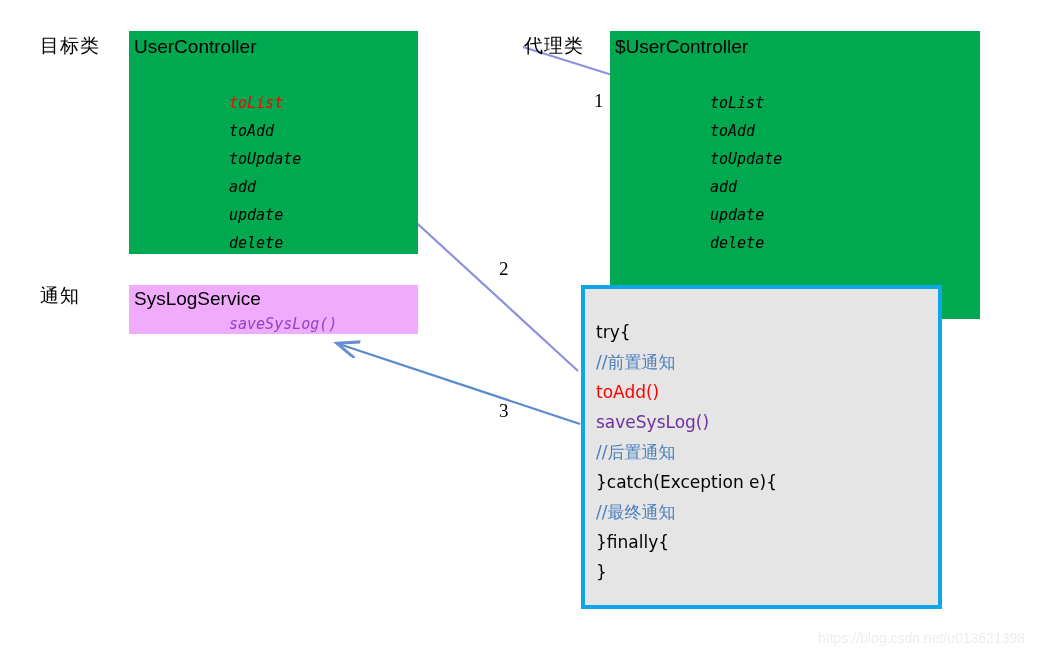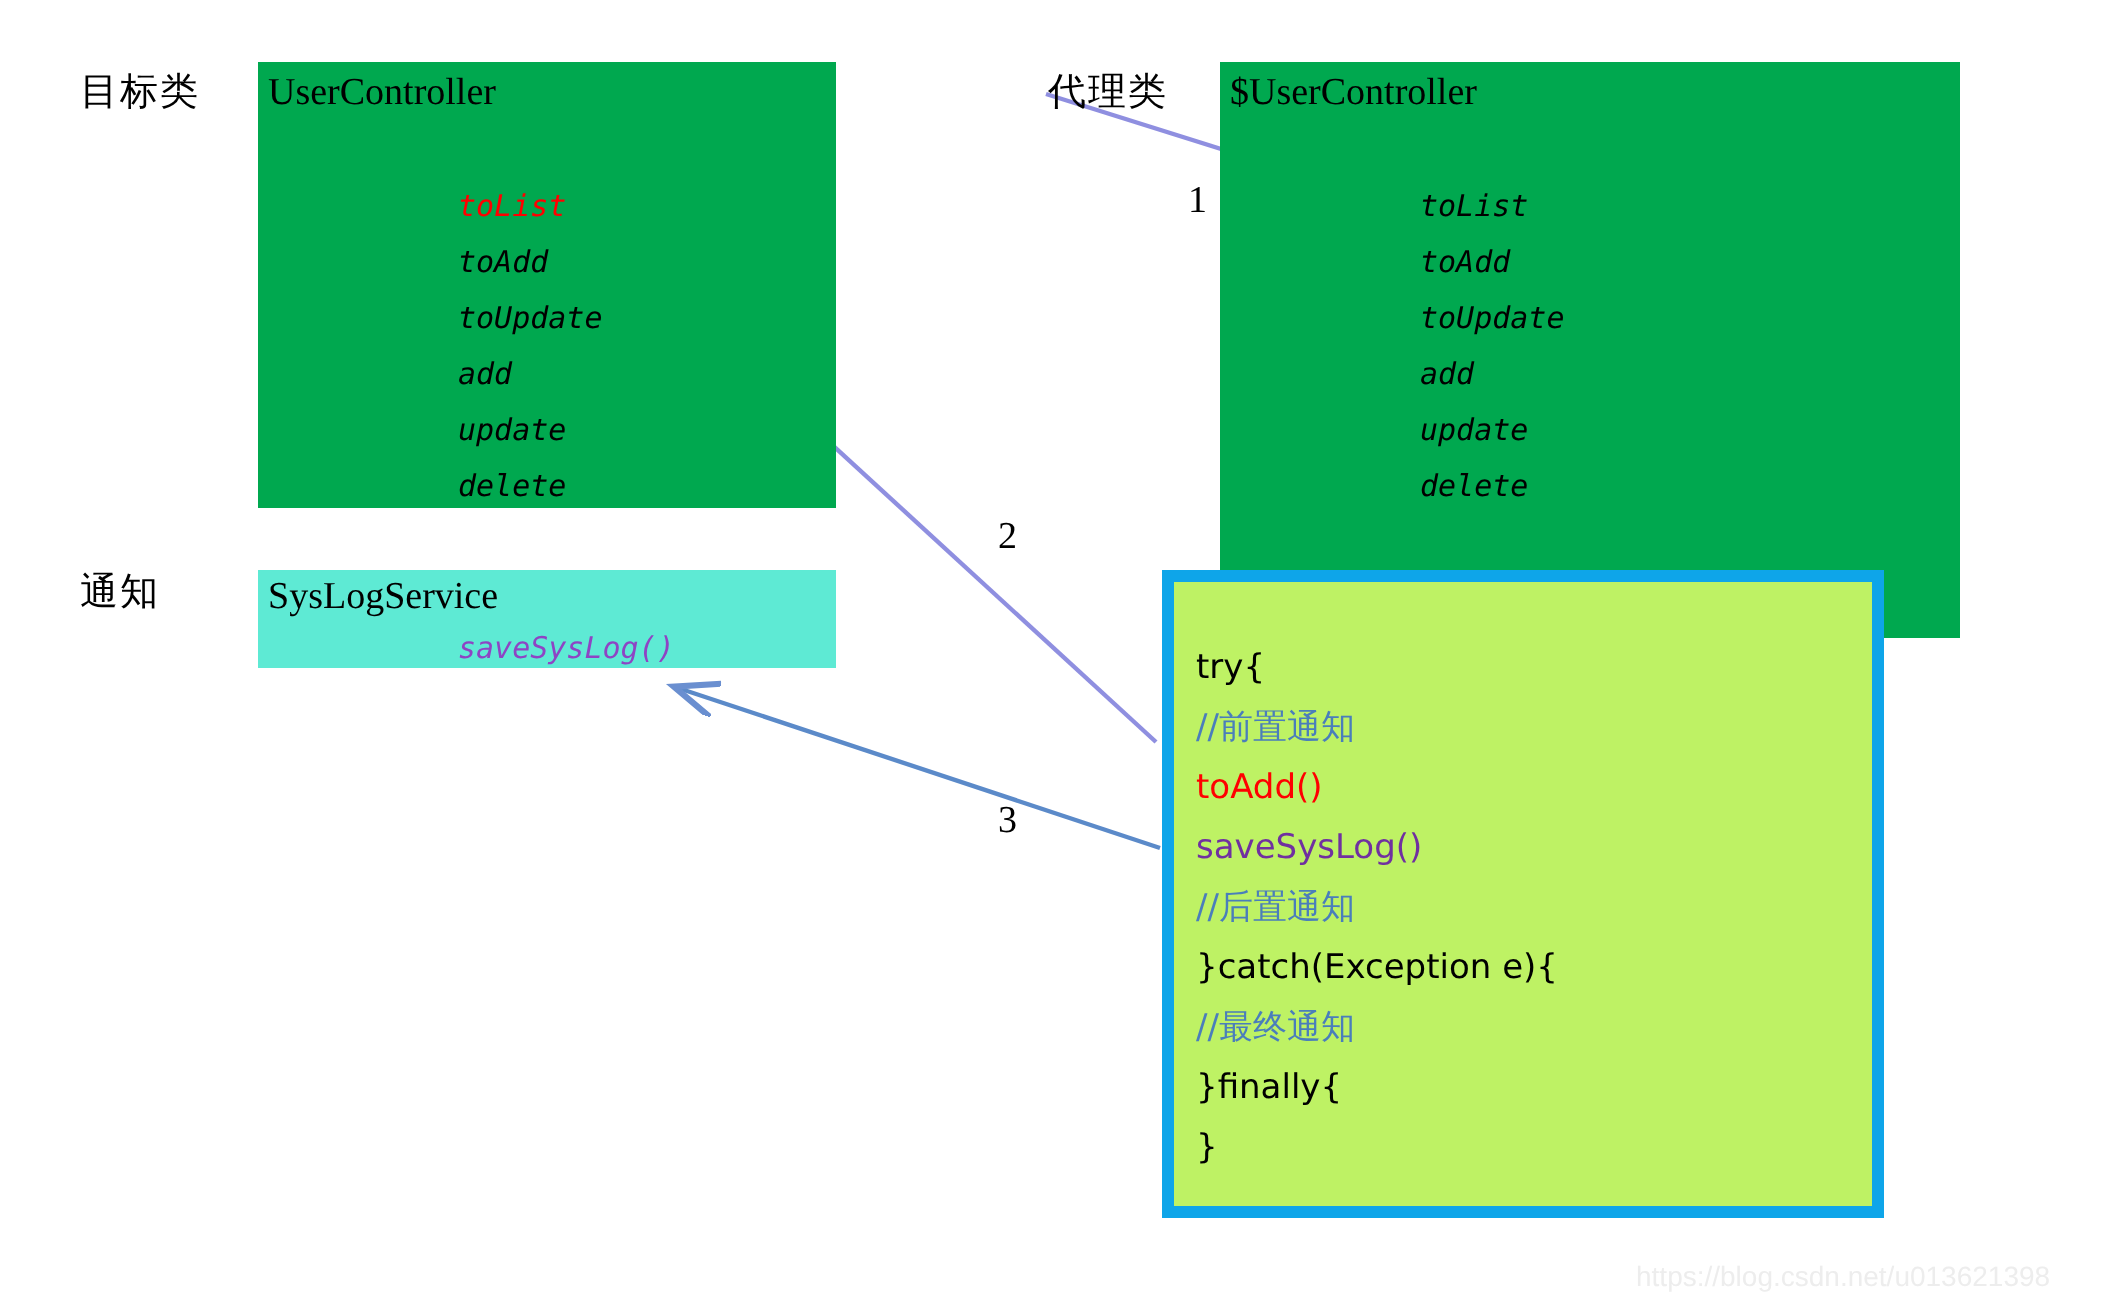--- a/index.html
+++ b/index.html
@@ -30,44 +30,44 @@
     letter-spacing: 1px;
     white-space: nowrap;
   }
 
   
   .class-box {
     box-sizing: border-box;
     padding: 0;
   }
   .box-green { background: #00A84F; }
-  .box-blue  { background: #5eead4; }
+  .box-blue  { background: #f0abfc; }
 
   .class-title {
-    font-family: Liberation Serif, serif;
+    font-family: Liberation Sans, sans-serif;
     font-size: 19px;
     color: #000000;
     white-space: nowrap;
   }
   .method {
     font-family: "DejaVu Sans Mono", monospace;
     font-size: 15px;
     color: #000000;
     white-space: nowrap;
     line-height: 28px;
     font-style: italic;
   }
   .method.highlight-red { color: #FF0000; }
   .method.highlight-purple { color: #8E44C4; }
 
   
   .code-panel {
     box-sizing: border-box;
-    border: 6px solid #0ea5e9;
-    background: #bef264;
+    border: 4px solid #0ea5e9;
+    background: #e5e5e5;
   }
   .code-line {
     font-family: "DejaVu Sans", sans-serif;
     font-size: 17px;
     line-height: 30px;
     color: #000000;
     white-space: nowrap;
   }
   .c-black   { color: #000000; }
   .c-comment { color: #4A7EBB; }

